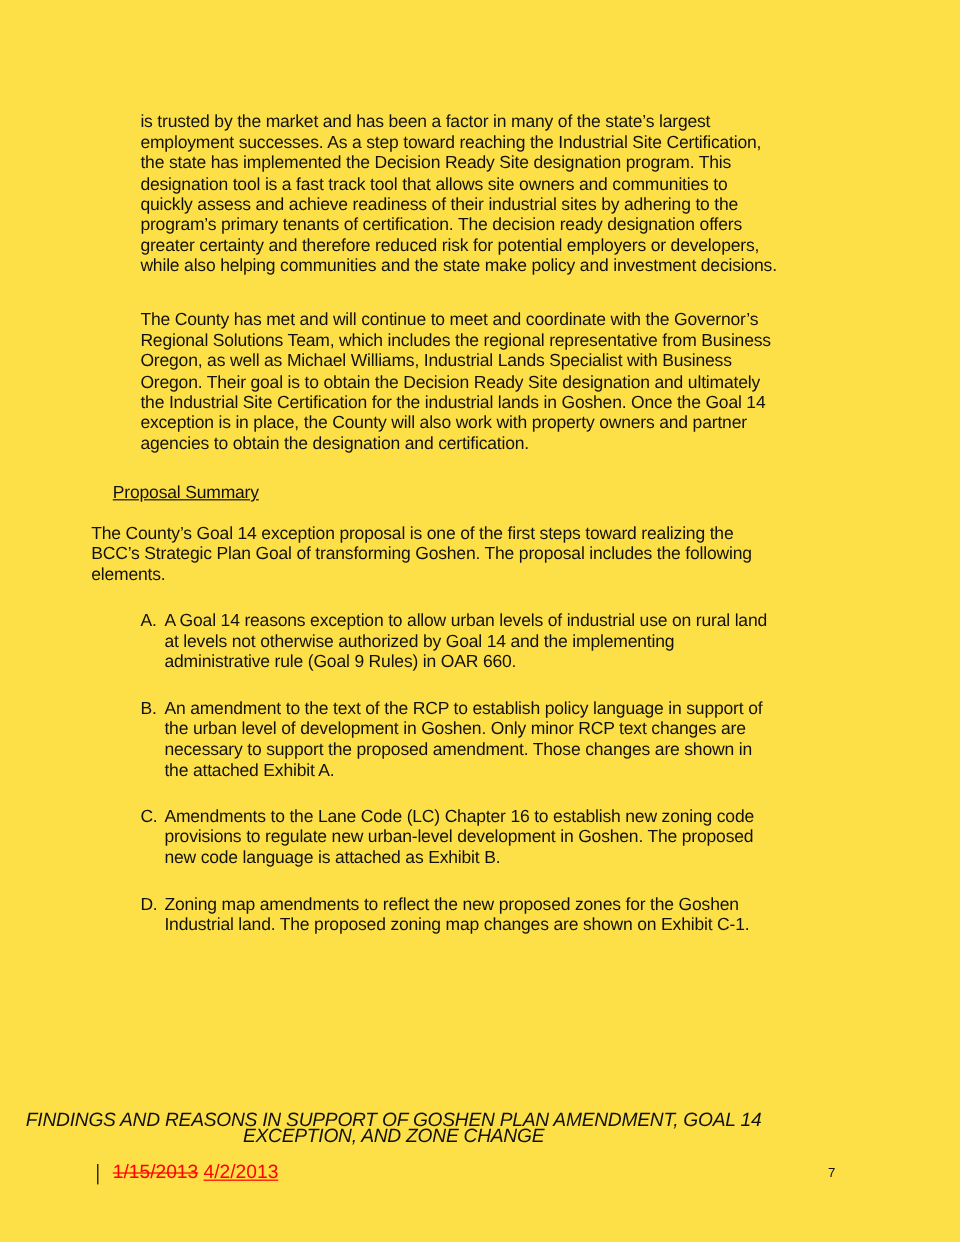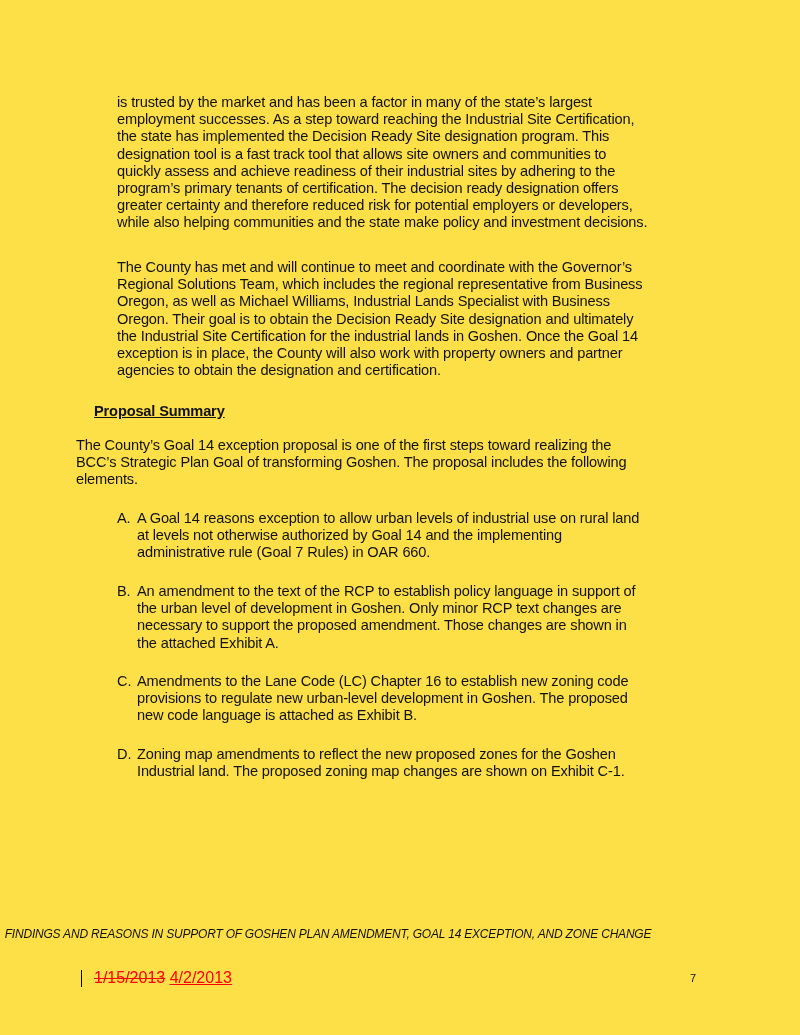--- a/index.html
+++ b/index.html
@@ -11,29 +11,28 @@
       line-height: 17.2px;
       color: #111;
       letter-spacing: -0.15px;
     }
     .para { position: absolute; margin: 0; white-space: pre-line; }
     .indented { left: 117px; width: 600px; }
     .flush { left: 76px; width: 625px; }
     .heading {
       position: absolute; left: 94px; top: 403px; margin: 0;
       text-decoration: underline;
-      font-weight: bold;
     }
     .list-item { position: absolute; left: 117px; width: 600px; }
     .list-item .letter { position: absolute; left: 0; top: 0; }
     .list-item .text { position: absolute; left: 20px; width: 585px; white-space: pre-line; }
     .footer-title {
       position: absolute; left: 0; width: 656px; text-align: center;
       font-family: "Liberation Sans", sans-serif; font-style: italic;
-      font-size: 12px; line-height: 14px; color: #111;
+      font-size: 16px; line-height: 14px; color: #111;
       letter-spacing: -0.2px;
     }
     .change-bar { position: absolute; left: 81px; top: 970px; width: 1px; height: 17px; background: #000; }
     .footer-date {
       position: absolute; left: 94px; top: 971px;
       font-family: "Liberation Sans", sans-serif; font-size: 16px; line-height: 14px;
       color: #ff0000;
     }
     .footer-date .deleted { text-decoration: line-through; }
     .footer-date .inserted { text-decoration: underline; }
@@ -67,21 +66,21 @@
   <p class="heading body-text">Proposal Summary</p>
 
   <p class="para body-text flush" style="top:437px;">The County’s Goal 14 exception proposal is one of the first steps toward realizing the
 BCC’s Strategic Plan Goal of transforming Goshen.  The proposal includes the following
 elements.</p>
 
   <div class="list-item body-text" style="top:510px;">
     <span class="letter">A.</span>
     <span class="text">A Goal 14 reasons exception to allow urban levels of industrial use on rural land
 at levels not otherwise authorized by Goal 14 and the implementing
-administrative rule (Goal 7 Rules) in OAR 660.</span>
+administrative rule (Goal 9 Rules) in OAR 660.</span>
   </div>
 
   <div class="list-item body-text" style="top:583px;">
     <span class="letter">B.</span>
     <span class="text">An amendment to the text of the RCP to establish policy language in support of
 the urban level of development in Goshen.  Only minor RCP text changes are
 necessary to support the proposed amendment.  Those changes are shown in
 the attached Exhibit A.</span>
   </div>
 

